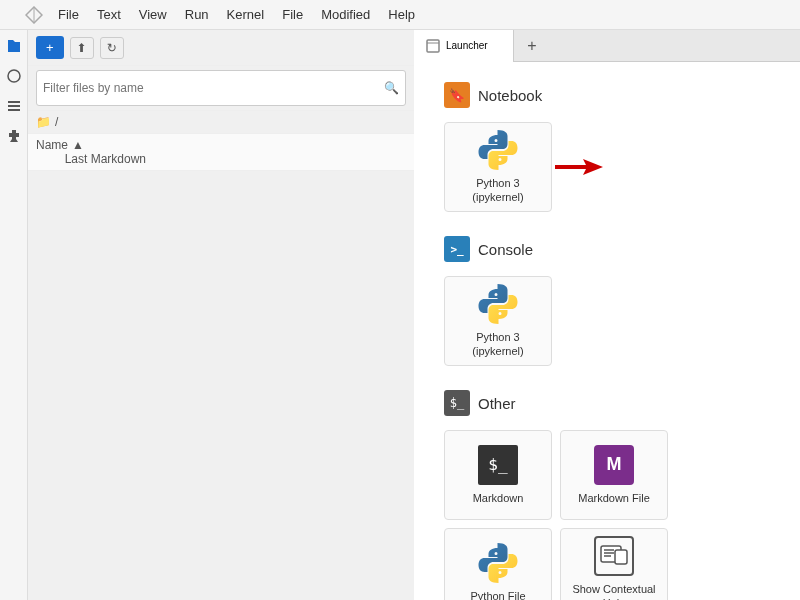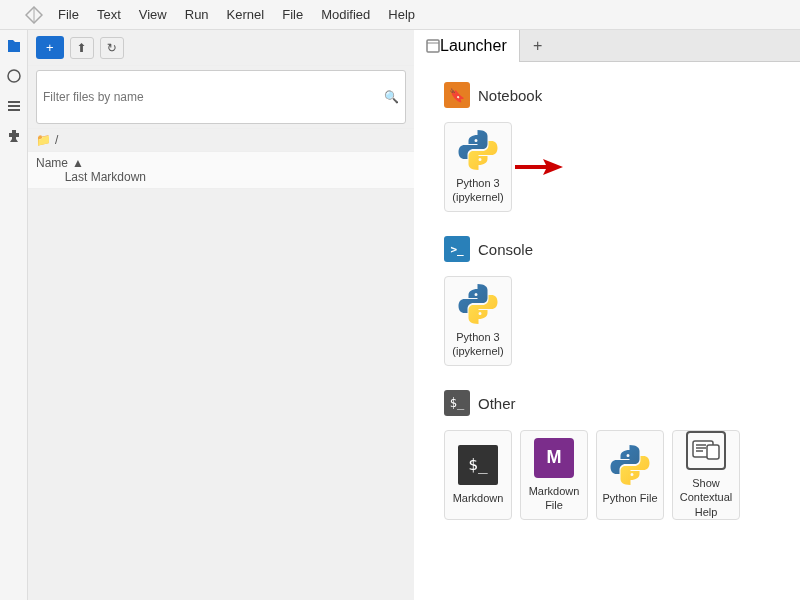--- a/index.html
+++ b/index.html
@@ -21,58 +21,58 @@
     
     .file-panel { flex: 1; display: flex; flex-direction: column; }
 
     
     .file-toolbar { display: flex; align-items: center; padding: 6px 8px; gap: 6px; border-bottom: 1px solid #eee; }
     .btn-new { background: #1a6ecf; color: white; border: none; border-radius: 3px; padding: 4px 10px; cursor: pointer; font-size: 13px; display: flex; align-items: center; gap: 4px; }
     .btn-icon { background: none; border: 1px solid #ccc; border-radius: 3px; padding: 3px 6px; cursor: pointer; font-size: 12px; color: #555; }
 
     
     .search-bar { padding: 4px 8px; border-bottom: 1px solid #eee; }
-    .search-input-wrap { display: flex; align-items: center; border: 1px solid #ccc; border-radius: 3px; padding: 19px 6px; background: #fff; }
+    .search-input-wrap { display: flex; align-items: center; border: 1px solid #ccc; border-radius: 3px; padding: 10px 6px; background: #fff; }
     .search-input-wrap input { border: none; outline: none; font-size: 12px; flex: 1; color: #555; background: transparent; }
     .search-icon { color: #888; font-size: 12px; }
 
     
     .breadcrumb { padding: 4px 8px; font-size: 12px; color: #555; border-bottom: 1px solid #eee; display: flex; align-items: center; gap: 4px; }
 
     
     .file-list-header { display: flex; padding: 4px 8px; font-size: 12px; color: #555; border-bottom: 1px solid #eee; background: #fafafa; flex-direction: column; }
     .col-name { flex: 1; display: flex; align-items: center; gap: 4px; cursor: pointer; }
     .col-modified { width: 110px; text-align: right; }
 
     
     .file-list { flex: 1; overflow-y: auto; }
 
     
     .content-area { flex: 1; display: flex; flex-direction: column; background: #fff; }
 
     
     .tab-bar { display: flex; align-items: center; height: 32px; background: #e8e8e8; border-bottom: 1px solid #ccc; }
-    .tab { display: flex; align-items: center; padding: 0 12px; height: 32px; background: #fff; border-right: 1px solid #ccc; font-size: 16px; cursor: pointer; gap: 0; min-width: 100px; }
+    .tab { display: flex; align-items: center; padding: 0 12px; height: 32px; background: #fff; border-right: 1px solid #ccc; font-size: 10px; cursor: pointer; gap: 6px; min-width: 100px; }
     .tab-icon { width: 14px; height: 14px; display: flex; align-items: center; }
     .tab-add { width: 28px; height: 28px; display: flex; align-items: center; justify-content: center; cursor: pointer; color: #555; font-size: 16px; margin: 0 4px; }
 
     
     .launcher { flex: 1; overflow-y: auto; padding: 20px 30px; }
 
     
     .section { margin-bottom: 24px; }
     .section-header { display: flex; align-items: center; gap: 8px; margin-bottom: 14px; font-size: 15px; font-weight: 500; color: #333; }
     .section-icon { width: 26px; height: 26px; border-radius: 3px; display: flex; align-items: center; justify-content: center; font-size: 13px; }
     .icon-notebook { background: #e67e22; color: white; }
     .icon-console { background: #2980b9; color: white; }
     .icon-other { background: #555; color: white; font-family: monospace; font-size: 12px; }
 
     
     .cards-grid { display: flex; flex-wrap: wrap; gap: 8px; }
-    .card { width: 68px; height: 90px; border: 1px solid #ddd; border-radius: 4px; display: flex; flex-direction: column; align-items: center; justify-content: center; cursor: pointer; background: #fafafa; gap: 6px; transition: background 0.15s; position: relative; }
+    .card { width: 108px; height: 90px; border: 1px solid #ddd; border-radius: 4px; display: flex; flex-direction: column; align-items: center; justify-content: center; cursor: pointer; background: #fafafa; gap: 6px; transition: background 0.15s; position: relative; }
     .card-label { font-size: 11px; color: #333; text-align: center; line-height: 1.3; }
 
     
     .python-logo { width: 40px; height: 40px; }
     .terminal-icon-box { width: 40px; height: 40px; background: #333; border-radius: 2px; display: flex; align-items: center; justify-content: center; color: #fff; font-family: monospace; font-size: 16px; }
     .text-file-icon { width: 40px; height: 40px; display: flex; flex-direction: column; align-items: center; justify-content: center; gap: 3px; }
     .text-line { width: 28px; height: 3px; background: #555; border-radius: 1px; }
     .markdown-icon { width: 40px; height: 40px; background: #7b2d8b; border-radius: 4px; display: flex; align-items: center; justify-content: center; color: white; font-weight: bold; font-size: 18px; }
     .help-icon-box { width: 40px; height: 40px; border: 2px solid #555; border-radius: 4px; display: flex; align-items: center; justify-content: center; position: relative; }
 

